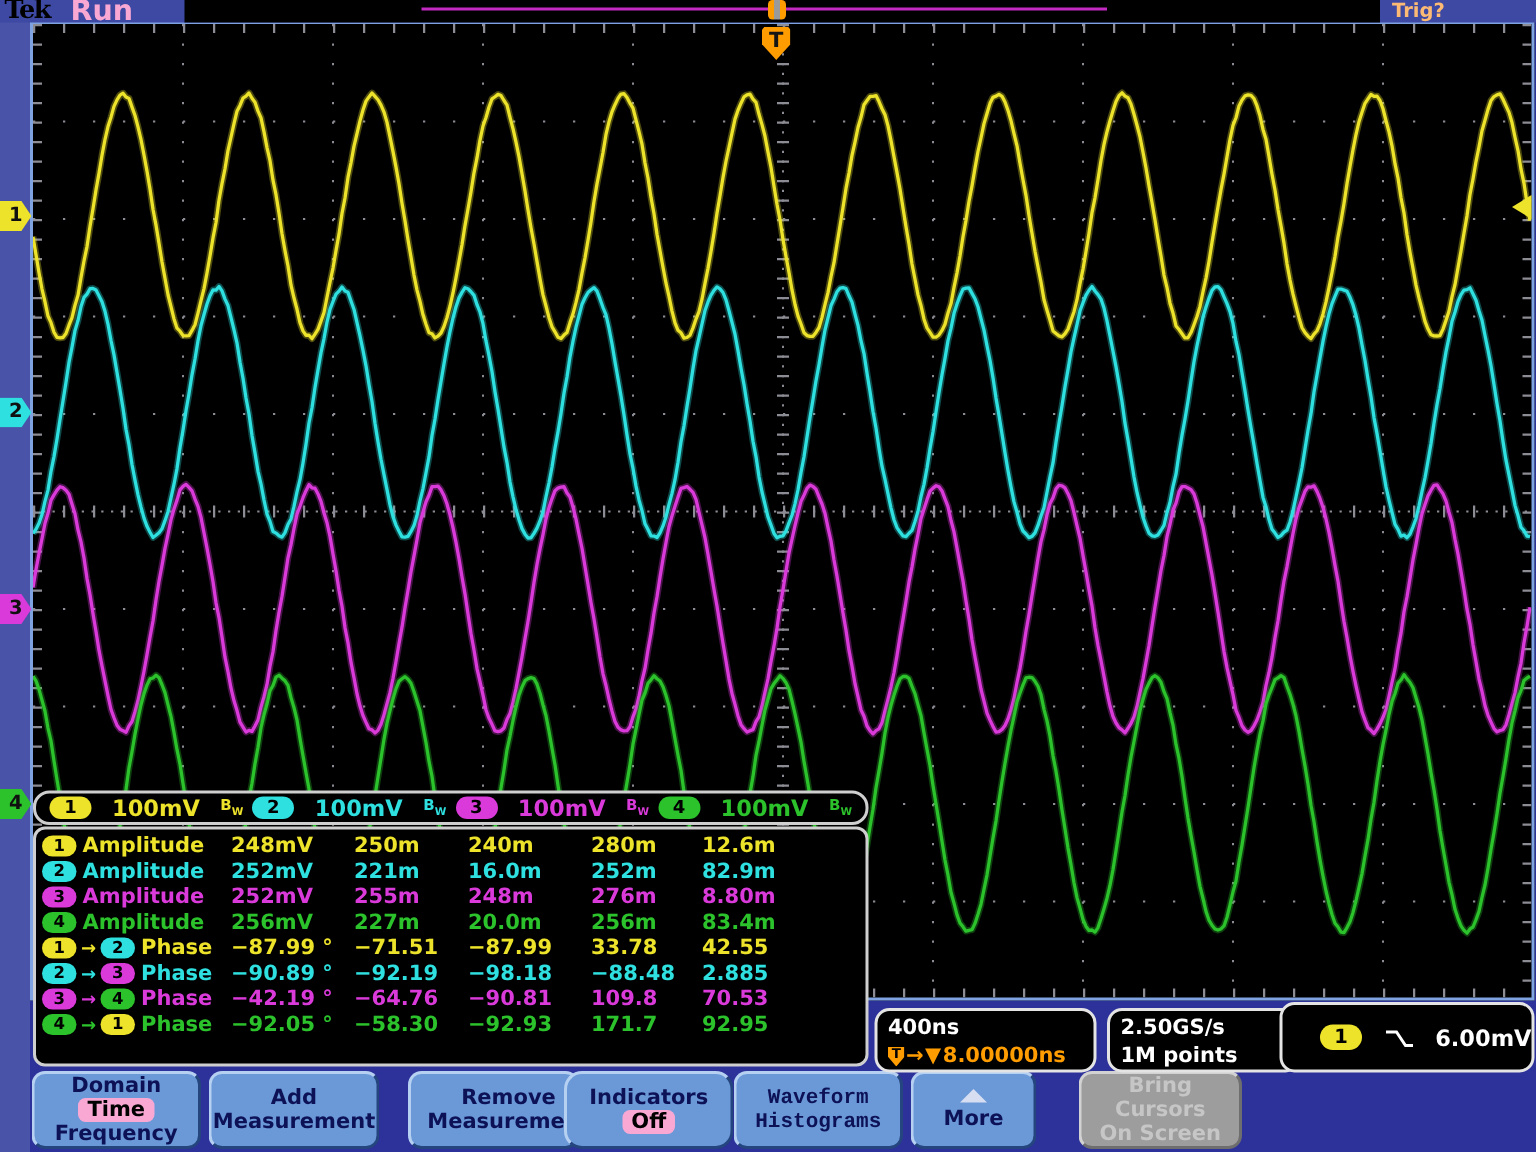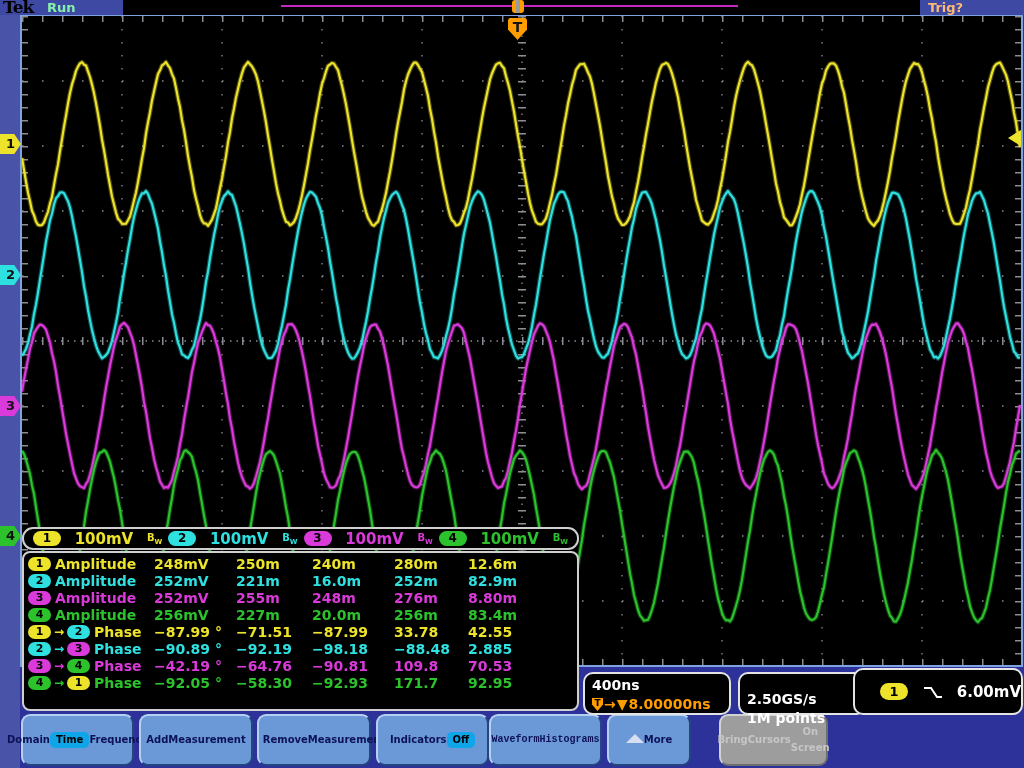--- a/index.html
+++ b/index.html
@@ -4,21 +4,21 @@
 <style>
   html,body{margin:0;padding:0;background:#111;}
   .screen{position:relative;width:1024px;height:768px;overflow:hidden;
     background:#2d319a;font-family:"DejaVu Sans",sans-serif;
     -webkit-font-smoothing:antialiased;}
   
   .sidebar{position:absolute;left:0;top:0;width:20px;height:768px;background:#4953a8;z-index:2;}
   .topbar{position:absolute;left:0;top:0;width:1024px;height:15px;background:#3d49a3;z-index:6;}
   .tek{position:absolute;left:3px;top:-3px;font-family:"DejaVu Serif",serif;font-weight:bold;
     font-size:17px;color:#000;letter-spacing:-1px;}
-  .run{position:absolute;left:47px;top:0px;font-size:13px;line-height:15px;color:#86efac;font-weight:bold;}
+  .run{position:absolute;left:47px;top:0px;font-size:19px;line-height:15px;color:#f9a8d4;font-weight:bold;}
   .trigq{position:absolute;left:928px;top:0px;font-size:13px;line-height:15px;color:#fdba74;font-weight:bold;}
   .topblack{position:absolute;left:123px;top:0;width:797px;height:15px;background:#000;}
   .recline{position:absolute;left:158px;top:5px;width:457px;height:2px;background:#c22ac2;}
   .recmarker{position:absolute;left:389px;top:0px;width:12px;height:13px;border-radius:3px;
     background:linear-gradient(90deg,#ff9d00 0 4px,#9a9a9a 4px 8px,#ff9d00 8px 12px);}
   
   .graticule{position:absolute;left:20px;top:14px;width:1003px;height:653px;box-sizing:border-box;
     border:2px solid #7fa3e0;background:#000;z-index:1;}
   .graticule svg{position:absolute;left:0;top:0;}
   .tshield{position:absolute;left:486px;top:2px;width:19px;height:22px;background:#ff9d00;
@@ -51,35 +51,35 @@
     font-size:11px;font-weight:bold;text-align:center;line-height:14px;}
   .marrow{font-size:12px;margin:0 -1px;}
   
   .robox{position:absolute;box-sizing:border-box;background:#000;border:2px solid #e4e4e4;
     border-radius:10px;z-index:5;color:#fff;font-weight:bold;font-size:14px;}
   .hbox{left:583px;top:672px;width:148px;height:43px;padding:2px 0 0 7px;line-height:19px;}
   .hdelay{color:#ff9d00;display:flex;align-items:center;gap:1px;}
   .minishield{display:inline-block;width:11px;height:13px;background:#ff9d00;color:#000;
     clip-path:polygon(0 0,100% 0,100% 50%,50% 100%,0 50%);font-size:9px;font-weight:bold;
     text-align:center;line-height:10px;}
-  .acqbox{left:738px;top:672px;width:129px;height:43px;padding:16px 0 0 7px;line-height:19px;}
+  .acqbox{left:738px;top:672px;width:129px;height:43px;padding:2px 0 0 7px;line-height:19px;}
   .trigbox{left:853px;top:668px;width:170px;height:47px;display:flex;align-items:center;
     gap:15px;padding-left:25px;font-size:15px;}
   .tbadge{width:30px;height:17px;border-radius:9px;background:#ede32a;color:#000;
     font-size:13px;font-weight:bold;text-align:center;line-height:17px;}
   
   .mbtn{position:absolute;top:714px;height:52px;box-sizing:border-box;background:#6b99d8;
     border-top:2px solid #b6d0f2;border-left:2px solid #b6d0f2;
     border-bottom:2px solid #24457e;border-right:2px solid #24457e;
-    border-radius:9px;color:#0d1257;font-size:10px;font-weight:bold;display:flex;
-    flex-direction:row;align-items:center;justify-content:center;line-height:16px;z-index:4;
+    border-radius:9px;color:#0d1257;font-size:14px;font-weight:bold;display:flex;
+    flex-direction:column;align-items:center;justify-content:center;line-height:16px;z-index:4;
     text-align:center;cursor:pointer;}
   .mbtn.disabled{background:#9d9d9d;border-top-color:#d2d2d2;border-left-color:#d2d2d2;
     border-bottom-color:#6e6e6e;border-right-color:#6e6e6e;color:#c6c6c6;}
-  .hl{background:#0ea5e9;border-radius:5px;padding:0 6px;color:#000;}
+  .hl{background:#f9a8d4;border-radius:5px;padding:0 6px;color:#000;}
   .uptri{width:0;height:0;border-left:9px solid transparent;border-right:9px solid transparent;
     border-bottom:9px solid #d7def2;margin-bottom:3px;}
   .datebox{position:absolute;left:888px;top:732px;width:110px;height:32px;box-sizing:border-box;
     background:#000;border:2px solid #fff;border-radius:9px;color:#fff;font-size:13px;
     font-weight:bold;line-height:14px;padding-left:5px;z-index:6;}
 </style>
 </head>
 <body>
 
 <div class="screen">
@@ -297,25 +297,25 @@
   <div id="menubar">
       <div class="mbtn" style="left: 21px; width: 113px;">
         <div>Domain</div>
         <div class="hl">Time</div>
         <div>Frequency</div>
       </div>
       <div class="mbtn" style="left: 139px; width: 114px;">
         <div>Add</div>
         <div>Measurement</div>
       </div>
-      <div class="mbtn" style="left: 257px; width: 114px; padding-left: 20px;">
+      <div class="mbtn" style="left: 272px; width: 114px; padding-left: 20px;">
         <div>Remove</div>
         <div>Measurement</div>
       </div>
-      <div class="mbtn" style="left: 376px; width: 113px;">
+      <div class="mbtn" style="left: 376px; width: 113px; border-radius: 12px;">
         <div>Indicators</div>
         <div class="hl">Off</div>
       </div>
       <div class="mbtn" style="left: 489px; width: 113px; font-family: Liberation Mono, monospace;">
         <div>Waveform</div>
         <div>Histograms</div>
       </div>
       <div class="mbtn" style="left: 607px; width: 84px; text-align: right;">
         <div class="uptri"></div>
         <div>More</div>

